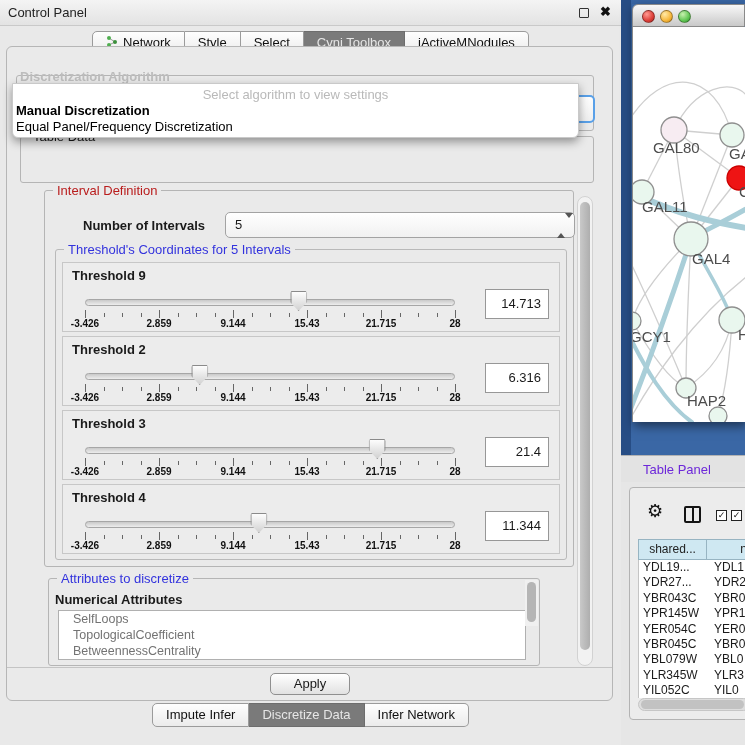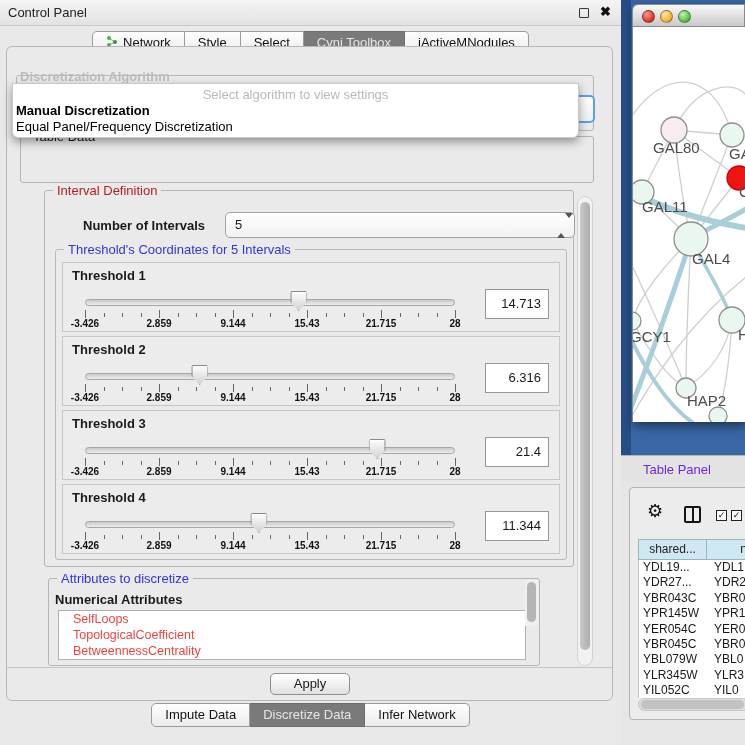--- a/index.html
+++ b/index.html
@@ -68,21 +68,21 @@
 
   .cp-scrollbar { position:absolute; left:570px; top:149px; width:16px; height:470px;
     background:#f2f2f2; border:1px solid #d2d2d2; border-radius:8px; }
   .cp-scrollthumb { position:absolute; left:2px; top:5px; width:10px; height:448px;
     background:linear-gradient(90deg,#c9c9c9,#aeaeae); border-radius:6px; }
 
   .attr-group { left:41px; top:531px; width:492px; height:88px; }
   .attr-header { position:absolute; left:6px; top:13px; font-weight:bold; font-size:13px; }
   .attr-list { position:absolute; left:9px; top:31px; width:468px; height:50px; background:#fff;
     border:1px solid #b0b0b0; overflow:hidden; }
-  .attr-item { padding-left:14px; font-size:12.5px; height:16px; line-height:16px; color:#ef4444; }
+  .attr-item { padding-left:14px; font-size:12.5px; height:16px; line-height:16px; color:#737373; }
   .attr-scroll { position:absolute; right:1px; top:1px; width:13px; height:46px; background:#f0f0f0; }
   .attr-scrollthumb { position:absolute; left:2px; top:2px; width:9px; height:40px; background:#b5b5b5; border-radius:5px; }
 
   .apply-row { position:absolute; left:0; right:0; top:620px; bottom:0; border-top:1px solid #c4c4c4; }
   .apply-btn { position:absolute; left:263px; top:5px; width:80px; height:22px;
     background:linear-gradient(#ffffff,#e1e1e1); border:1px solid #8f8f8f; border-radius:5px;
     font-size:13px; text-align:center; line-height:20px; }
 
   .bottom-tabrow { position:absolute; left:0; top:703px; width:621px; display:flex; justify-content:center; }
 
@@ -178,21 +178,21 @@
       <span class="group-title" style="color:#b91c1c">Interval Definition</span>
       <span class="noi-label">Number of Intervals</span>
       <div class="combo noi-combo">
         <span class="val">5</span>
         <span class="arrows"><span class="arr-up"></span><span class="arr-dn"></span></span>
       </div>
       <div class="thr-group">
         <span class="group-title" style="color:#3333dd">Threshold's Coordinates for 5 Intervals</span>
         <div id="threshold-list">
             <div class="thr-panel" style="top: 12px;">
-              <div class="thr-label">Threshold 1</div>
+              <div class="thr-label">Threshold 9</div>
               <div class="thr-track"></div>
               <div class="thr-thumb" style="left: 235.563px;"></div>
               <div class="thr-ticks">
                 <div class="tick major" style="left: 0%;"></div>
                 <div class="tick" style="left: 5%;"></div>
                 <div class="tick" style="left: 10%;"></div>
                 <div class="tick" style="left: 15%;"></div>
                 <div class="tick major" style="left: 20%;"></div>
                 <div class="tick" style="left: 25%;"></div>
                 <div class="tick" style="left: 30%;"></div>
@@ -353,21 +353,21 @@
       </div>
     </div>
 
     <div class="apply-row">
       <div class="apply-btn">Apply</div>
     </div>
   </div>
 
   <div class="bottom-tabrow" id="bottom-tabs">
       <div class="tab">
-        <span>Impute Data</span>
+        <span>Impute Infer</span>
       </div>
       <div class="tab selected">
         <span>Discretize Data</span>
       </div>
       <div class="tab">
         <span>Infer Network</span>
       </div>
     </div>
 </div>
 

